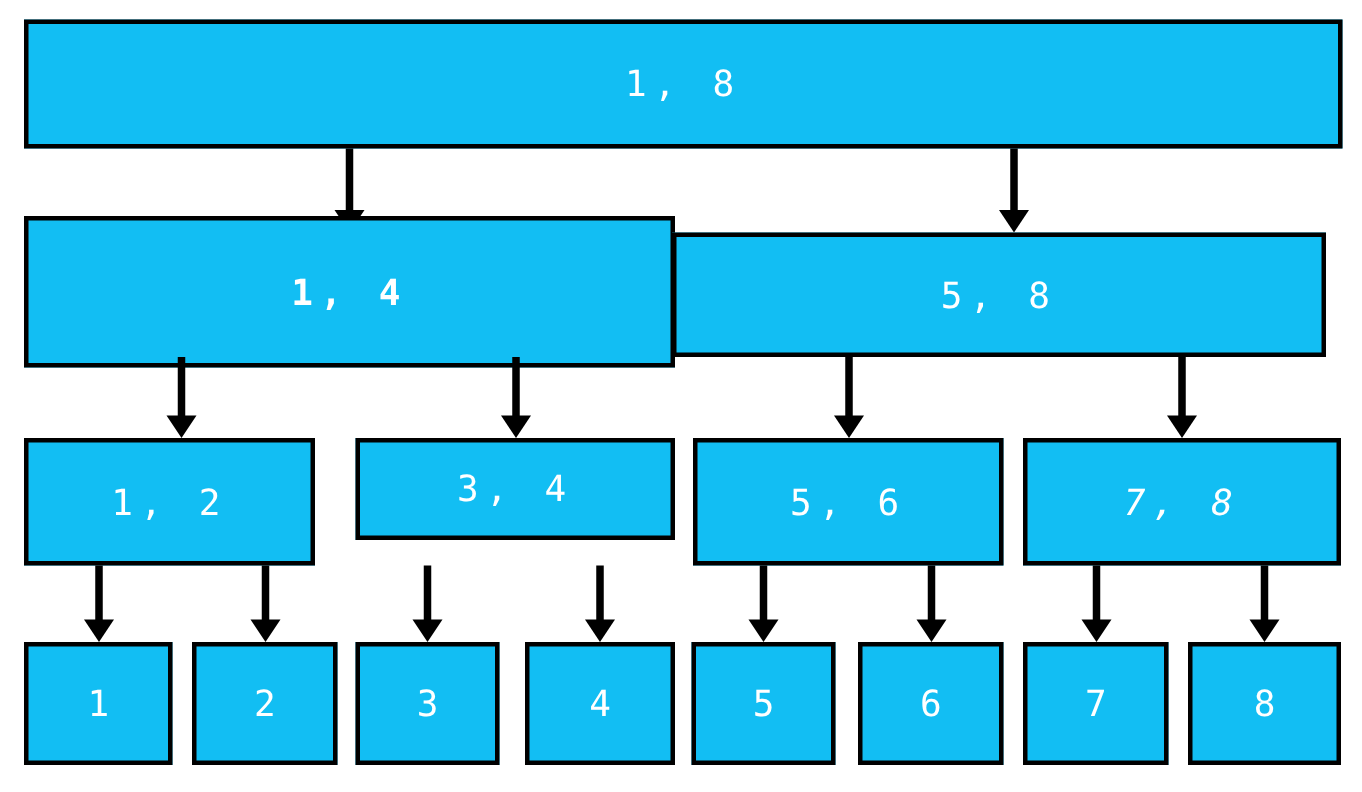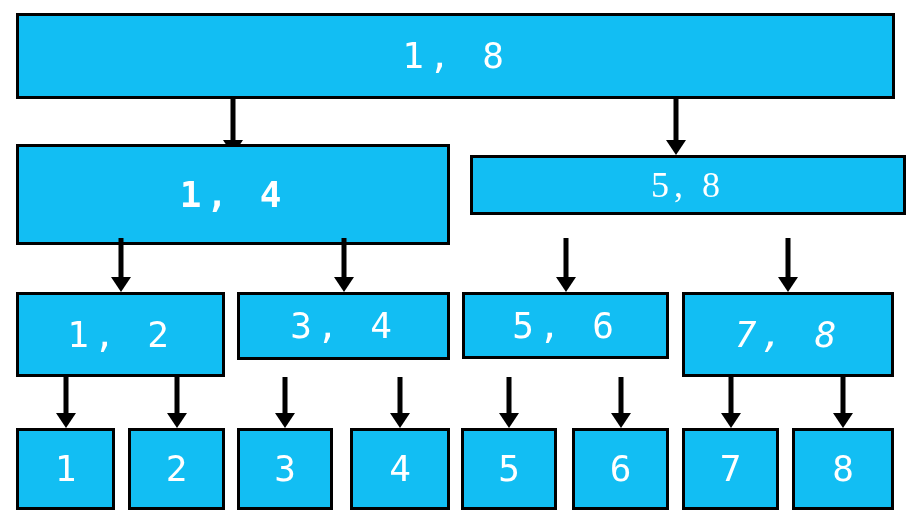--- a/index.html
+++ b/index.html
@@ -22,21 +22,21 @@
     background: var(--bg);
   }
   .node {
     position: absolute;
     background: var(--node-fill);
     border: 3px solid var(--node-border);
     color: var(--node-text);
     display: flex;
     align-items: center;
     justify-content: center;
-    font-size: 36px;
+    font-size: 24px;
     line-height: 1;
     user-select: none;
   }
   .node.range { letter-spacing: 5px; }
   .node.leaf  { letter-spacing: 0; }
   .arrow {
     position: absolute;
     width: 22px;
     transform: translateX(-50%);
   }
@@ -66,30 +66,30 @@
 <body>
 
 <div class="canvas">
 
   <div class="node range" style="left:16px; top:13px; width:879px; height:86px;">1, 8</div>
 
   <div class="arrow" style="left:233px; top:99px; height:56px;"></div>
   <div class="arrow" style="left:676px; top:99px; height:56px;"></div>
 
   <div class="node range" style="left:16px;  top:144px; width:434px; height:101px;font-weight:bold;">1, 4</div>
-  <div class="node range" style="left:470px; top:155px; width:436px; height:60px;font-family:Liberation Serif, serif;">5, 8</div>
+  <div class="node range" style="left:448px; top:155px; width:436px; height:83px;">5, 8</div>
 
   <div class="arrow" style="left:121px; top:238px; height:54px;"></div>
   <div class="arrow" style="left:344px; top:238px; height:54px;"></div>
   <div class="arrow" style="left:566px; top:238px; height:54px;"></div>
   <div class="arrow" style="left:788px; top:238px; height:54px;"></div>
 
-  <div class="node range" style="left:16px;  top:292px; width:209px; height:85px;">1, 2</div>
+  <div class="node range" style="left:16px;  top:292px; width:194px; height:85px;">1, 2</div>
   <div class="node range" style="left:237px; top:292px; width:213px; height:68px;">3, 4</div>
-  <div class="node range" style="left:462px; top:292px; width:207px; height:67px;">5, 6</div>
+  <div class="node range" style="left:462px; top:292px; width:207px; height:85px;">5, 6</div>
   <div class="node range" style="left:682px; top:292px; width:212px; height:85px;font-style:italic;">7, 8</div>
 
   <div class="arrow" style="left:66px;  top:377px; height:51px;"></div>
   <div class="arrow" style="left:177px; top:377px; height:51px;"></div>
   <div class="arrow" style="left:285px; top:377px; height:51px;"></div>
   <div class="arrow" style="left:400px; top:377px; height:51px;"></div>
   <div class="arrow" style="left:509px; top:377px; height:51px;"></div>
   <div class="arrow" style="left:621px; top:377px; height:51px;"></div>
   <div class="arrow" style="left:731px; top:377px; height:51px;"></div>
   <div class="arrow" style="left:843px; top:377px; height:51px;"></div>

